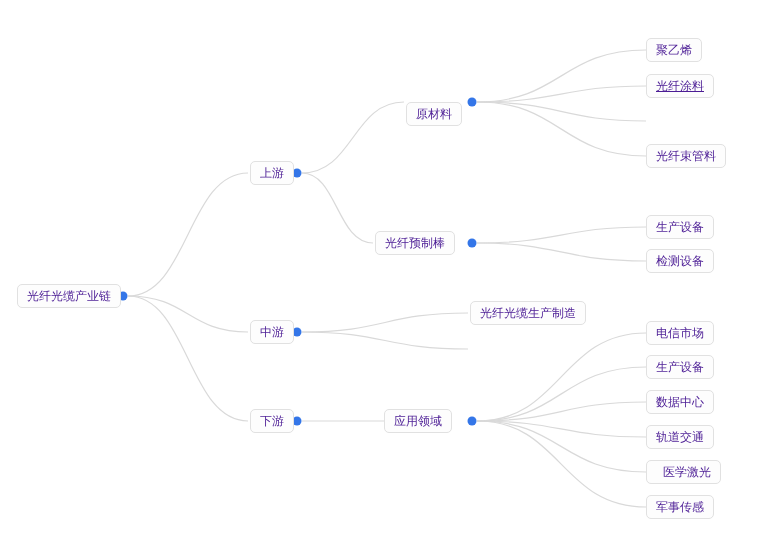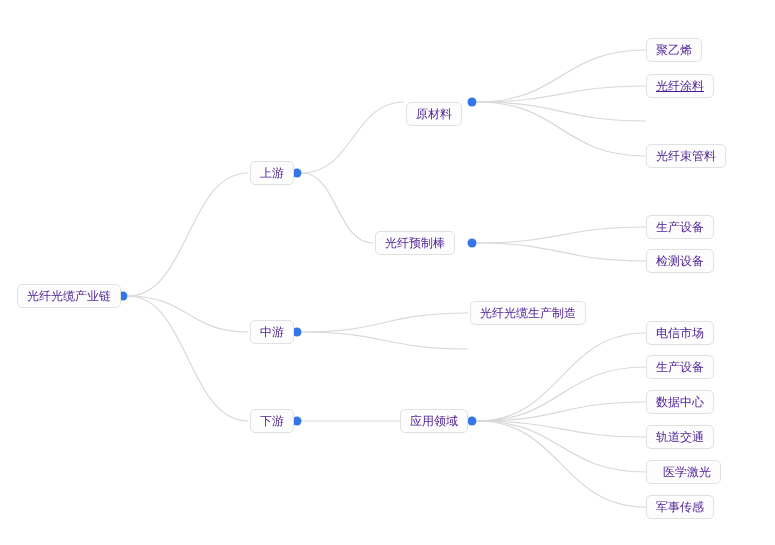--- a/index.html
+++ b/index.html
@@ -82,21 +82,21 @@
 
   <div class="node" style="left:17px; top:296px;">光纤光缆产业链</div>
 
   <div class="node" style="left:250px; top:173px;">上游</div>
   <div class="node" style="left:250px; top:332px;">中游</div>
   <div class="node" style="left:250px; top:421px;">下游</div>
 
   <div class="node" style="left:406px; top:102px;margin-top:12px;">原材料</div>
   <div class="node" style="left:375px; top:243px;">光纤预制棒</div>
   <div class="node" style="left:470px; top:313px;">光纤光缆生产制造</div>
-  <div class="node" style="left:400px; top:421px;">应用领域</div>
+  <div class="node" style="left:384px; top:421px;">应用领域</div>
 
   <div class="node" style="left:646px; top:50px;">聚乙烯</div>
   <div class="node" style="left:646px; top:86px;text-decoration:underline;">光纤涂料</div>
   <div class="node" style="left:646px; top:156px;">光纤束管料</div>
 
   <div class="node" style="left:646px; top:227px;">生产设备</div>
   <div class="node" style="left:646px; top:261px;">检测设备</div>
 
   <div class="node" style="left:646px; top:333px;">电信市场</div>
   <div class="node" style="left:646px; top:367px;">生产设备</div>

